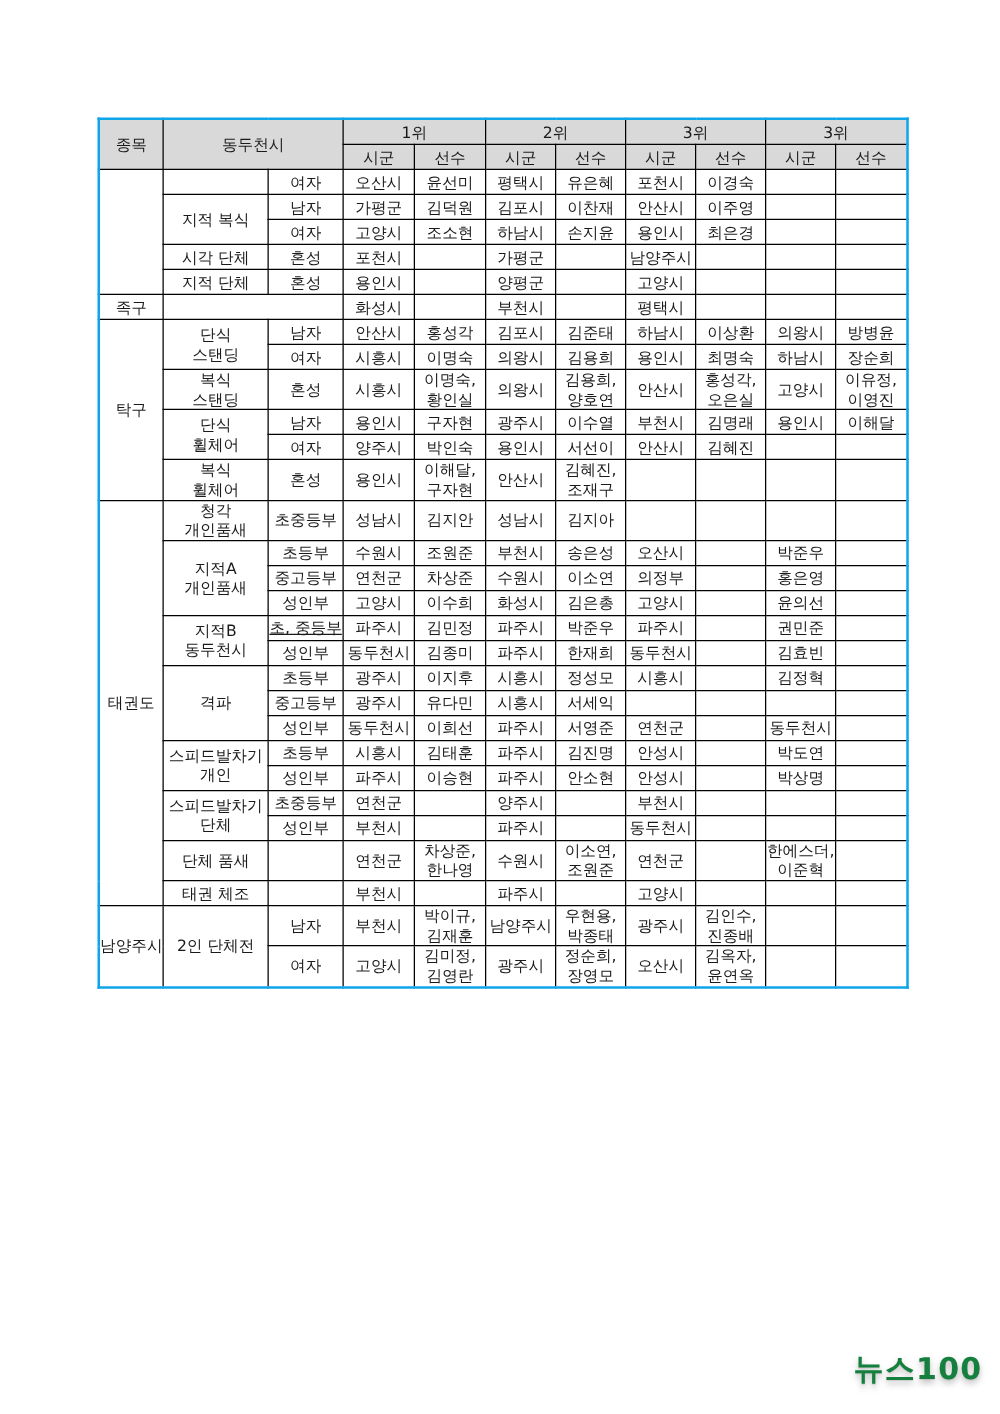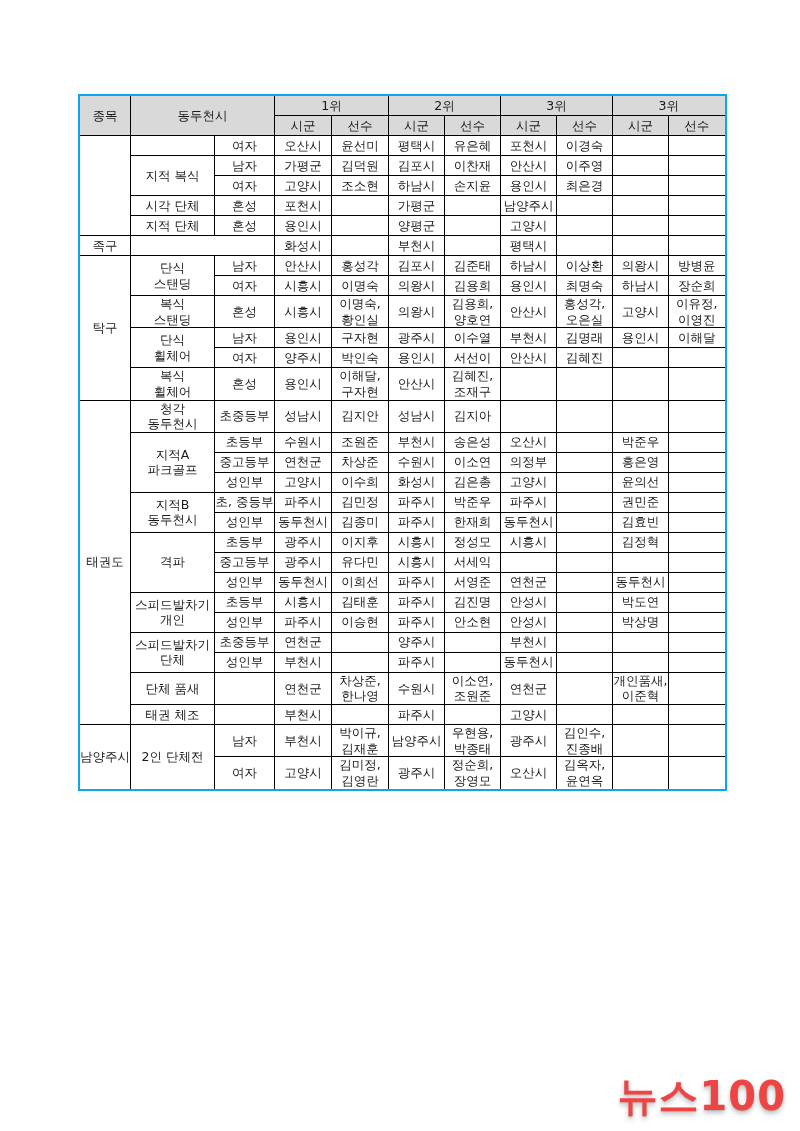--- a/index.html
+++ b/index.html
@@ -29,28 +29,28 @@
     padding: 0;
     height: 19px;
     line-height: 1.25;
     white-space: pre-line;
     word-break: keep-all;
   }
   table.results th.hd {
     background: #d9d9d9;
     height: 19px;
   }
-  table.results td.nw { white-space: nowrap; }
+  table.results td.nw { white-space: nowrap; text-decoration: underline; }
   .watermark {
     position: absolute;
-    right: 14px; bottom: 7px;
-    font-size: 40px;
+    right: 14px; bottom: 20px;
+    font-size: 24px;
     font-weight: bold;
     letter-spacing: 1px;
-    color: #ef4444;
+    color: #15803d;
     text-shadow: 0 3px 5px rgba(110,110,110,0.45), 0 1px 1px rgba(150,150,150,0.35);
     user-select: none;
   }
 </style>
 </head>
 <body>
 
 <div class="table-wrap">
   <table class="results">
     <colgroup>
@@ -236,34 +236,34 @@
           <td>김혜진,
 조재구</td>
           <td></td>
           <td></td>
           <td></td>
           <td></td>
         </tr>
         <tr>
           <td rowspan="15">태권도</td>
           <td>청각
-동두천시</td>
+개인품새</td>
           <td>초중등부</td>
           <td>성남시</td>
           <td>김지안</td>
           <td>성남시</td>
           <td>김지아</td>
           <td></td>
           <td></td>
           <td></td>
           <td></td>
         </tr>
         <tr>
           <td rowspan="3">지적A
-파크골프</td>
+개인품새</td>
           <td>초등부</td>
           <td>수원시</td>
           <td>조원준</td>
           <td>부천시</td>
           <td>송은성</td>
           <td>오산시</td>
           <td></td>
           <td>박준우</td>
           <td></td>
         </tr>
@@ -399,21 +399,21 @@
           <td>단체 품새</td>
           <td></td>
           <td>연천군</td>
           <td>차상준,
 한나영</td>
           <td>수원시</td>
           <td>이소연,
 조원준</td>
           <td>연천군</td>
           <td></td>
-          <td>개인품새,
+          <td>한에스더,
 이준혁</td>
           <td></td>
         </tr>
         <tr>
           <td>태권 체조</td>
           <td></td>
           <td>부천시</td>
           <td></td>
           <td>파주시</td>
           <td></td>

